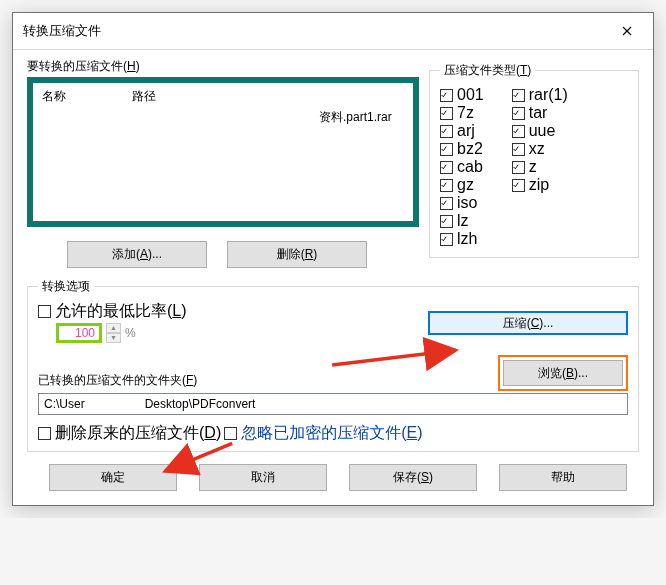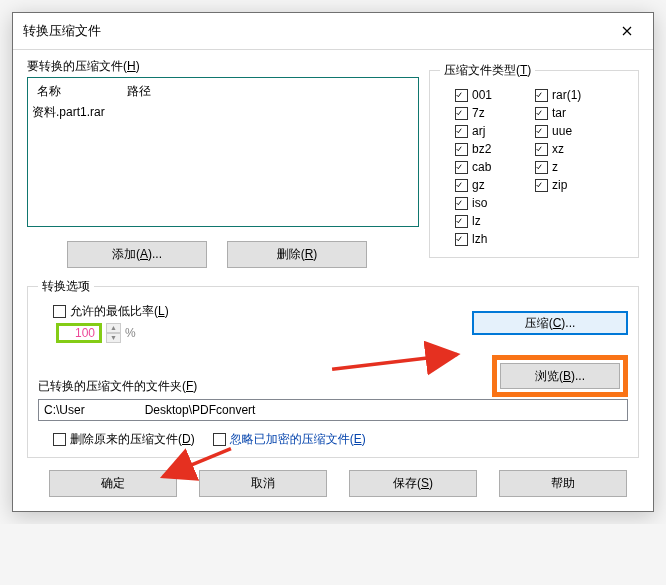--- a/index.html
+++ b/index.html
@@ -55,28 +55,28 @@
   }
   .file-area { flex: 1; }
   .file-headers {
     display: flex;
     padding: 2px 4px;
     font-size: 12px;
     border: 1px solid #fff;
   }
   .file-headers .col-name { width: 90px; }
   .file-list {
-    border: 1px solid #0f766e;
+    border: 6px solid #0f766e;
     height: 150px;
     background: #fff;
     padding: 2px 4px;
     font-size: 12px;
     overflow: auto;
   }
-  .file-row { display: flex; padding: 1px 0; }
+  .file-row { display: flex; padding: 1px 0; justify-content: flex-end; }
   .file-row .col-name { width: 90px; white-space: nowrap; }
   .file-row .col-path { white-space: nowrap; }
   .file-row .redact {
     display: inline-block;
     width: 32px;
     height: 12px;
     background: #fff;
     vertical-align: middle;
   }
   .type-area {
@@ -84,23 +84,22 @@
   }
   .type-grid {
     display: flex;
     gap: 28px;
   }
   .type-col { display: flex; flex-direction: column; gap: 2px; }
   .chk {
     display: flex;
     align-items: center;
     gap: 4px;
-    font-size: 12px;
+    font-size: 16px;
     line-height: 16px;
-    margin-left: 15px;
   }
   .chk-box {
     width: 13px;
     height: 13px;
     border: 1px solid #333;
     display: inline-flex;
     align-items: center;
     justify-content: center;
     background: #fff;
     flex-shrink: 0;
@@ -167,21 +166,21 @@
     background: #f0f0f0;
     font-size: 7px;
     line-height: 7px;
     text-align: center;
     color: #888;
   }
   .compress-btn {
     background: #e5f1fb;
     border: 2px solid #0078d7;
     color: #000;
-    width: 156px;
+    width: 200px;
     height: 24px;
     font: inherit;
     cursor: pointer;
   }
   .browse-block {
     display: flex;
     justify-content: space-between;
     align-items: flex-end;
     gap: 10px;
     margin-top: 12px;
@@ -189,21 +188,21 @@
   .browse-label { margin-bottom: 2px; }
   .browse-btn {
     font: inherit;
     background: #e1e1e1;
     border: 1px solid #adadad;
     width: 120px;
     height: 26px;
     cursor: pointer;
   }
   .browse-frame {
-    border: 5px solid #f97316;
+    border: 2px solid #f97316;
     padding: 3px;
     display: inline-block;
   }
   .path-input {
     width: 100%;
     font: inherit;
     font-size: 12px;
     border: 1px solid #828790;
     padding: 3px 5px;
     background: #fff;

